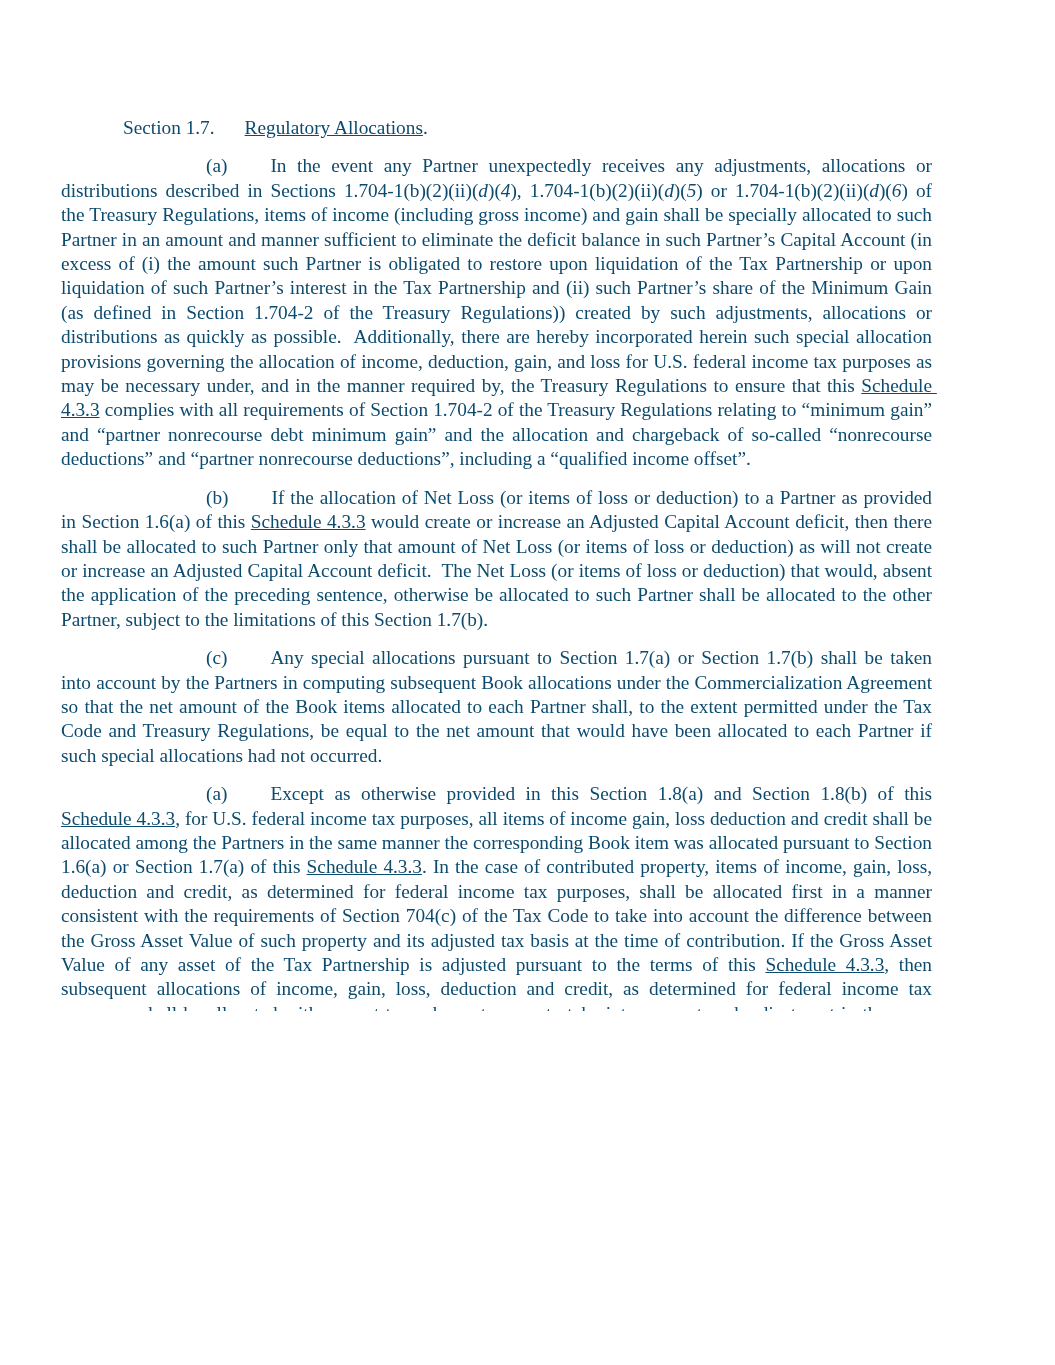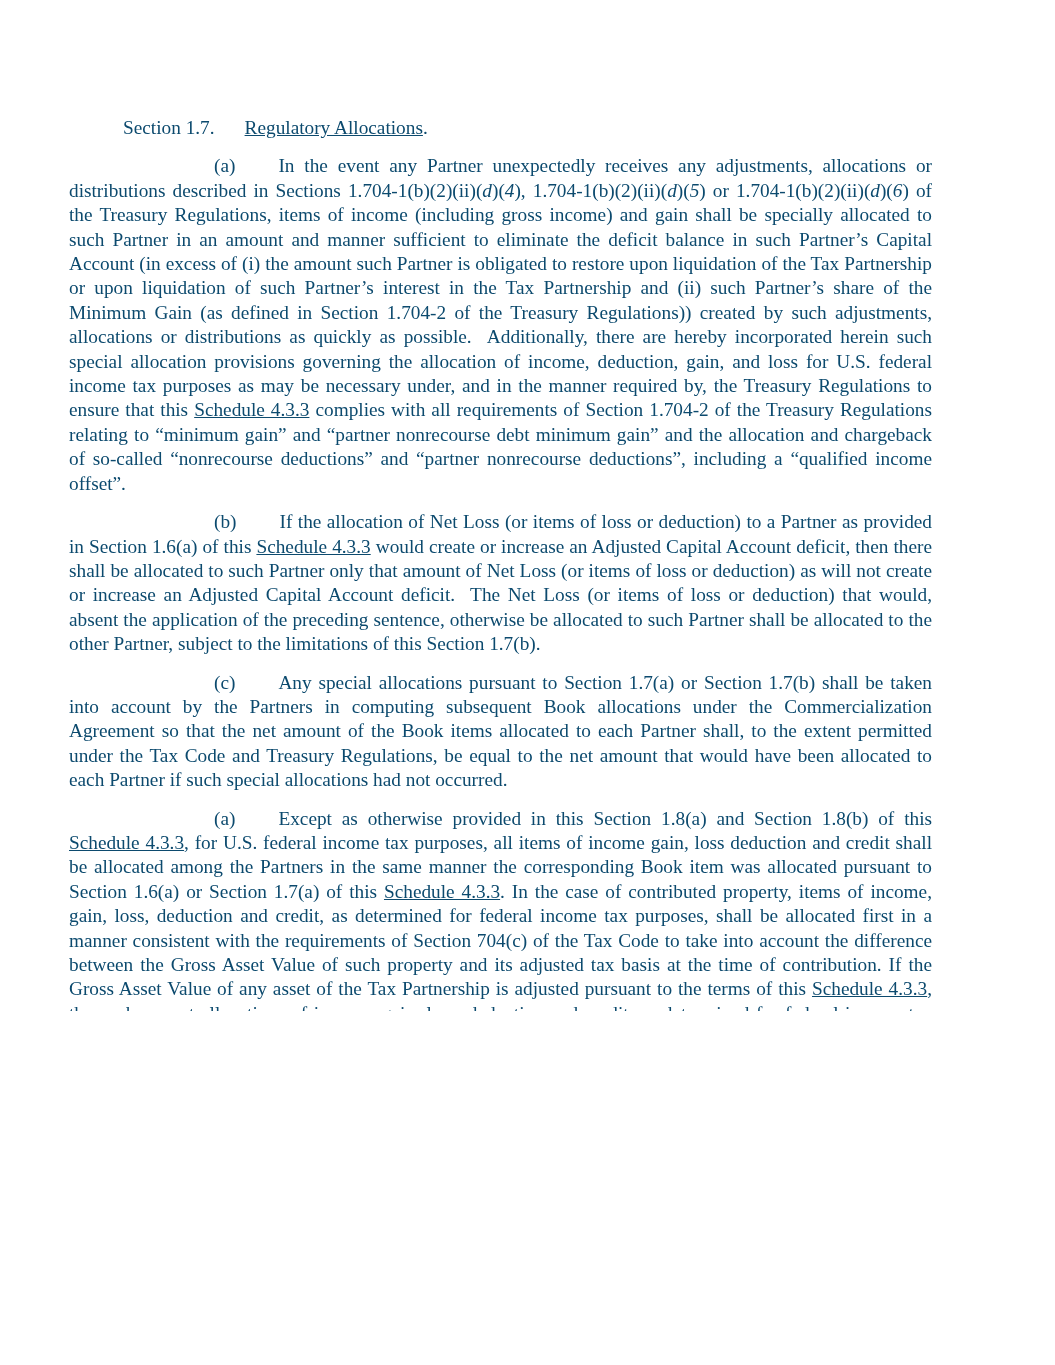--- a/index.html
+++ b/index.html
@@ -22,21 +22,21 @@
     overflow: hidden;
   }
   .content { width: 100%; }
   .heading {
     margin: 0 0 14px 0;
     text-indent: 62px;
     white-space: pre-wrap;
     text-align: left;
   }
   .paragraph {
-    margin: 0 0 14px 8px;
+    margin: 0 0 14px 0;
     text-indent: 145px;
     text-align: justify;
     white-space: pre-wrap;
   }
   .u { text-decoration: underline; }
   .i { font-style: italic; }
   .tab { display: inline-block; width: 43px; }
   .heading .tab { width: 30px; }
   .footer-line {
     position: absolute;

